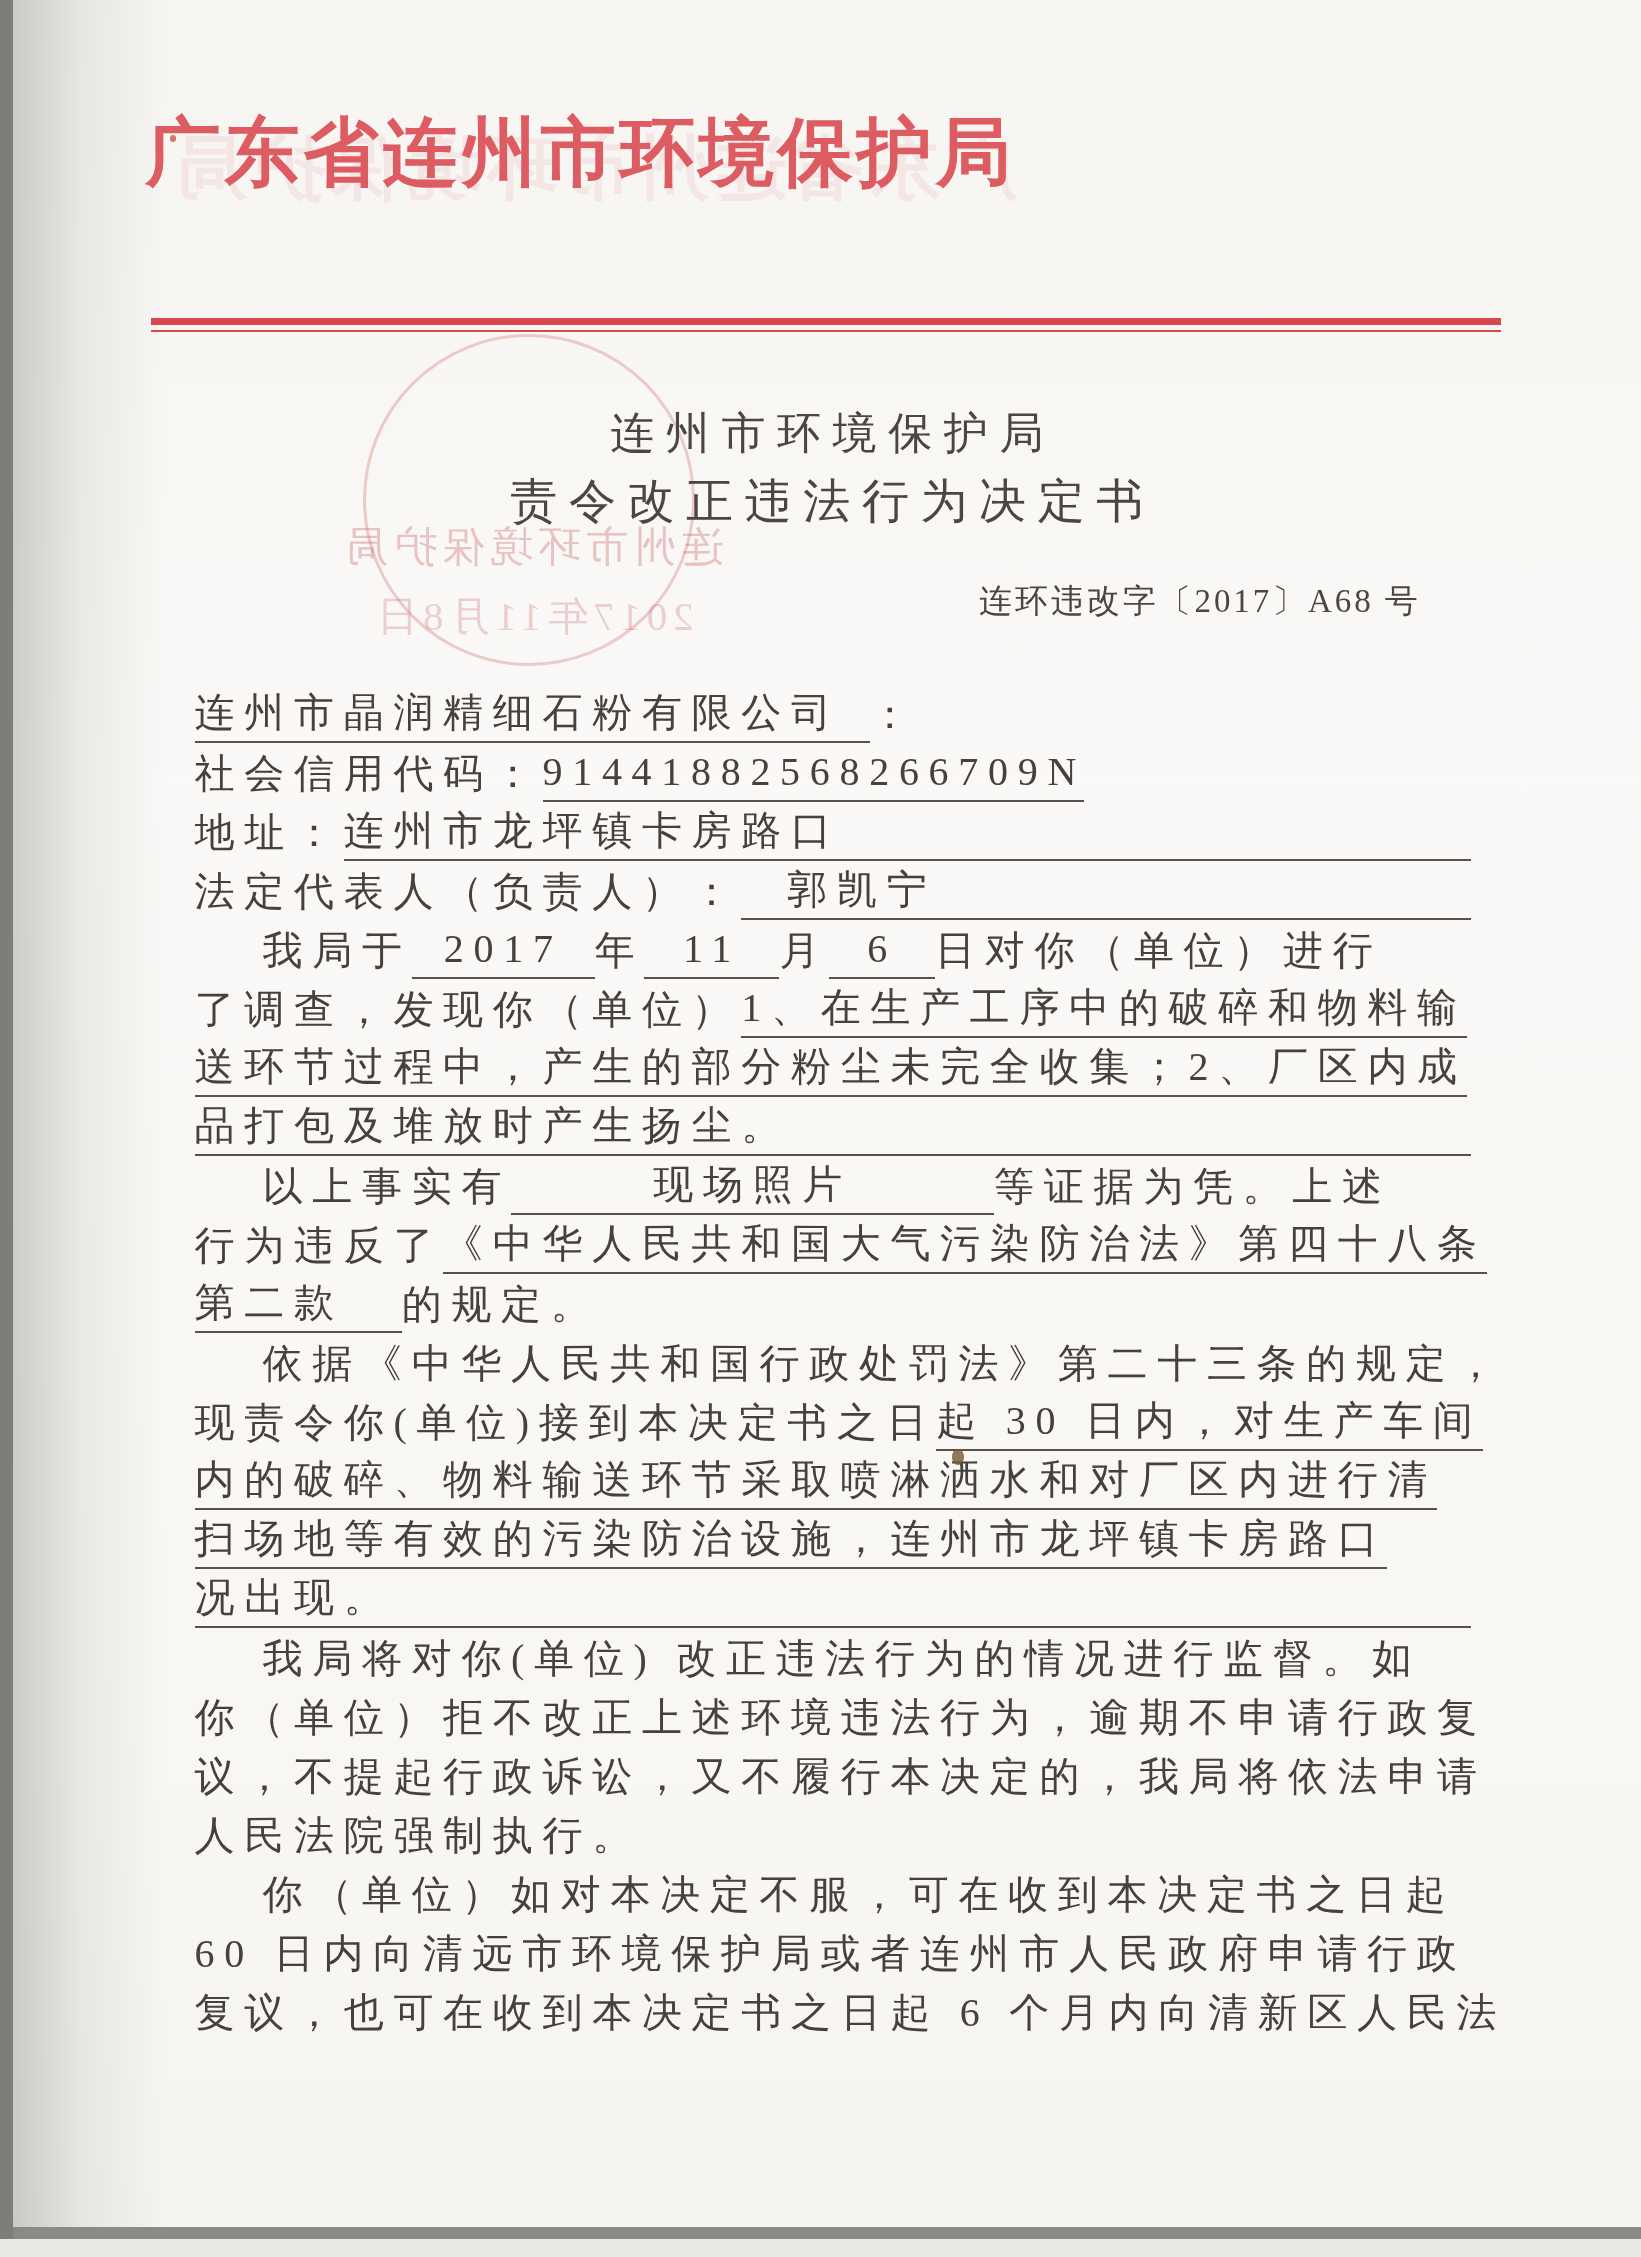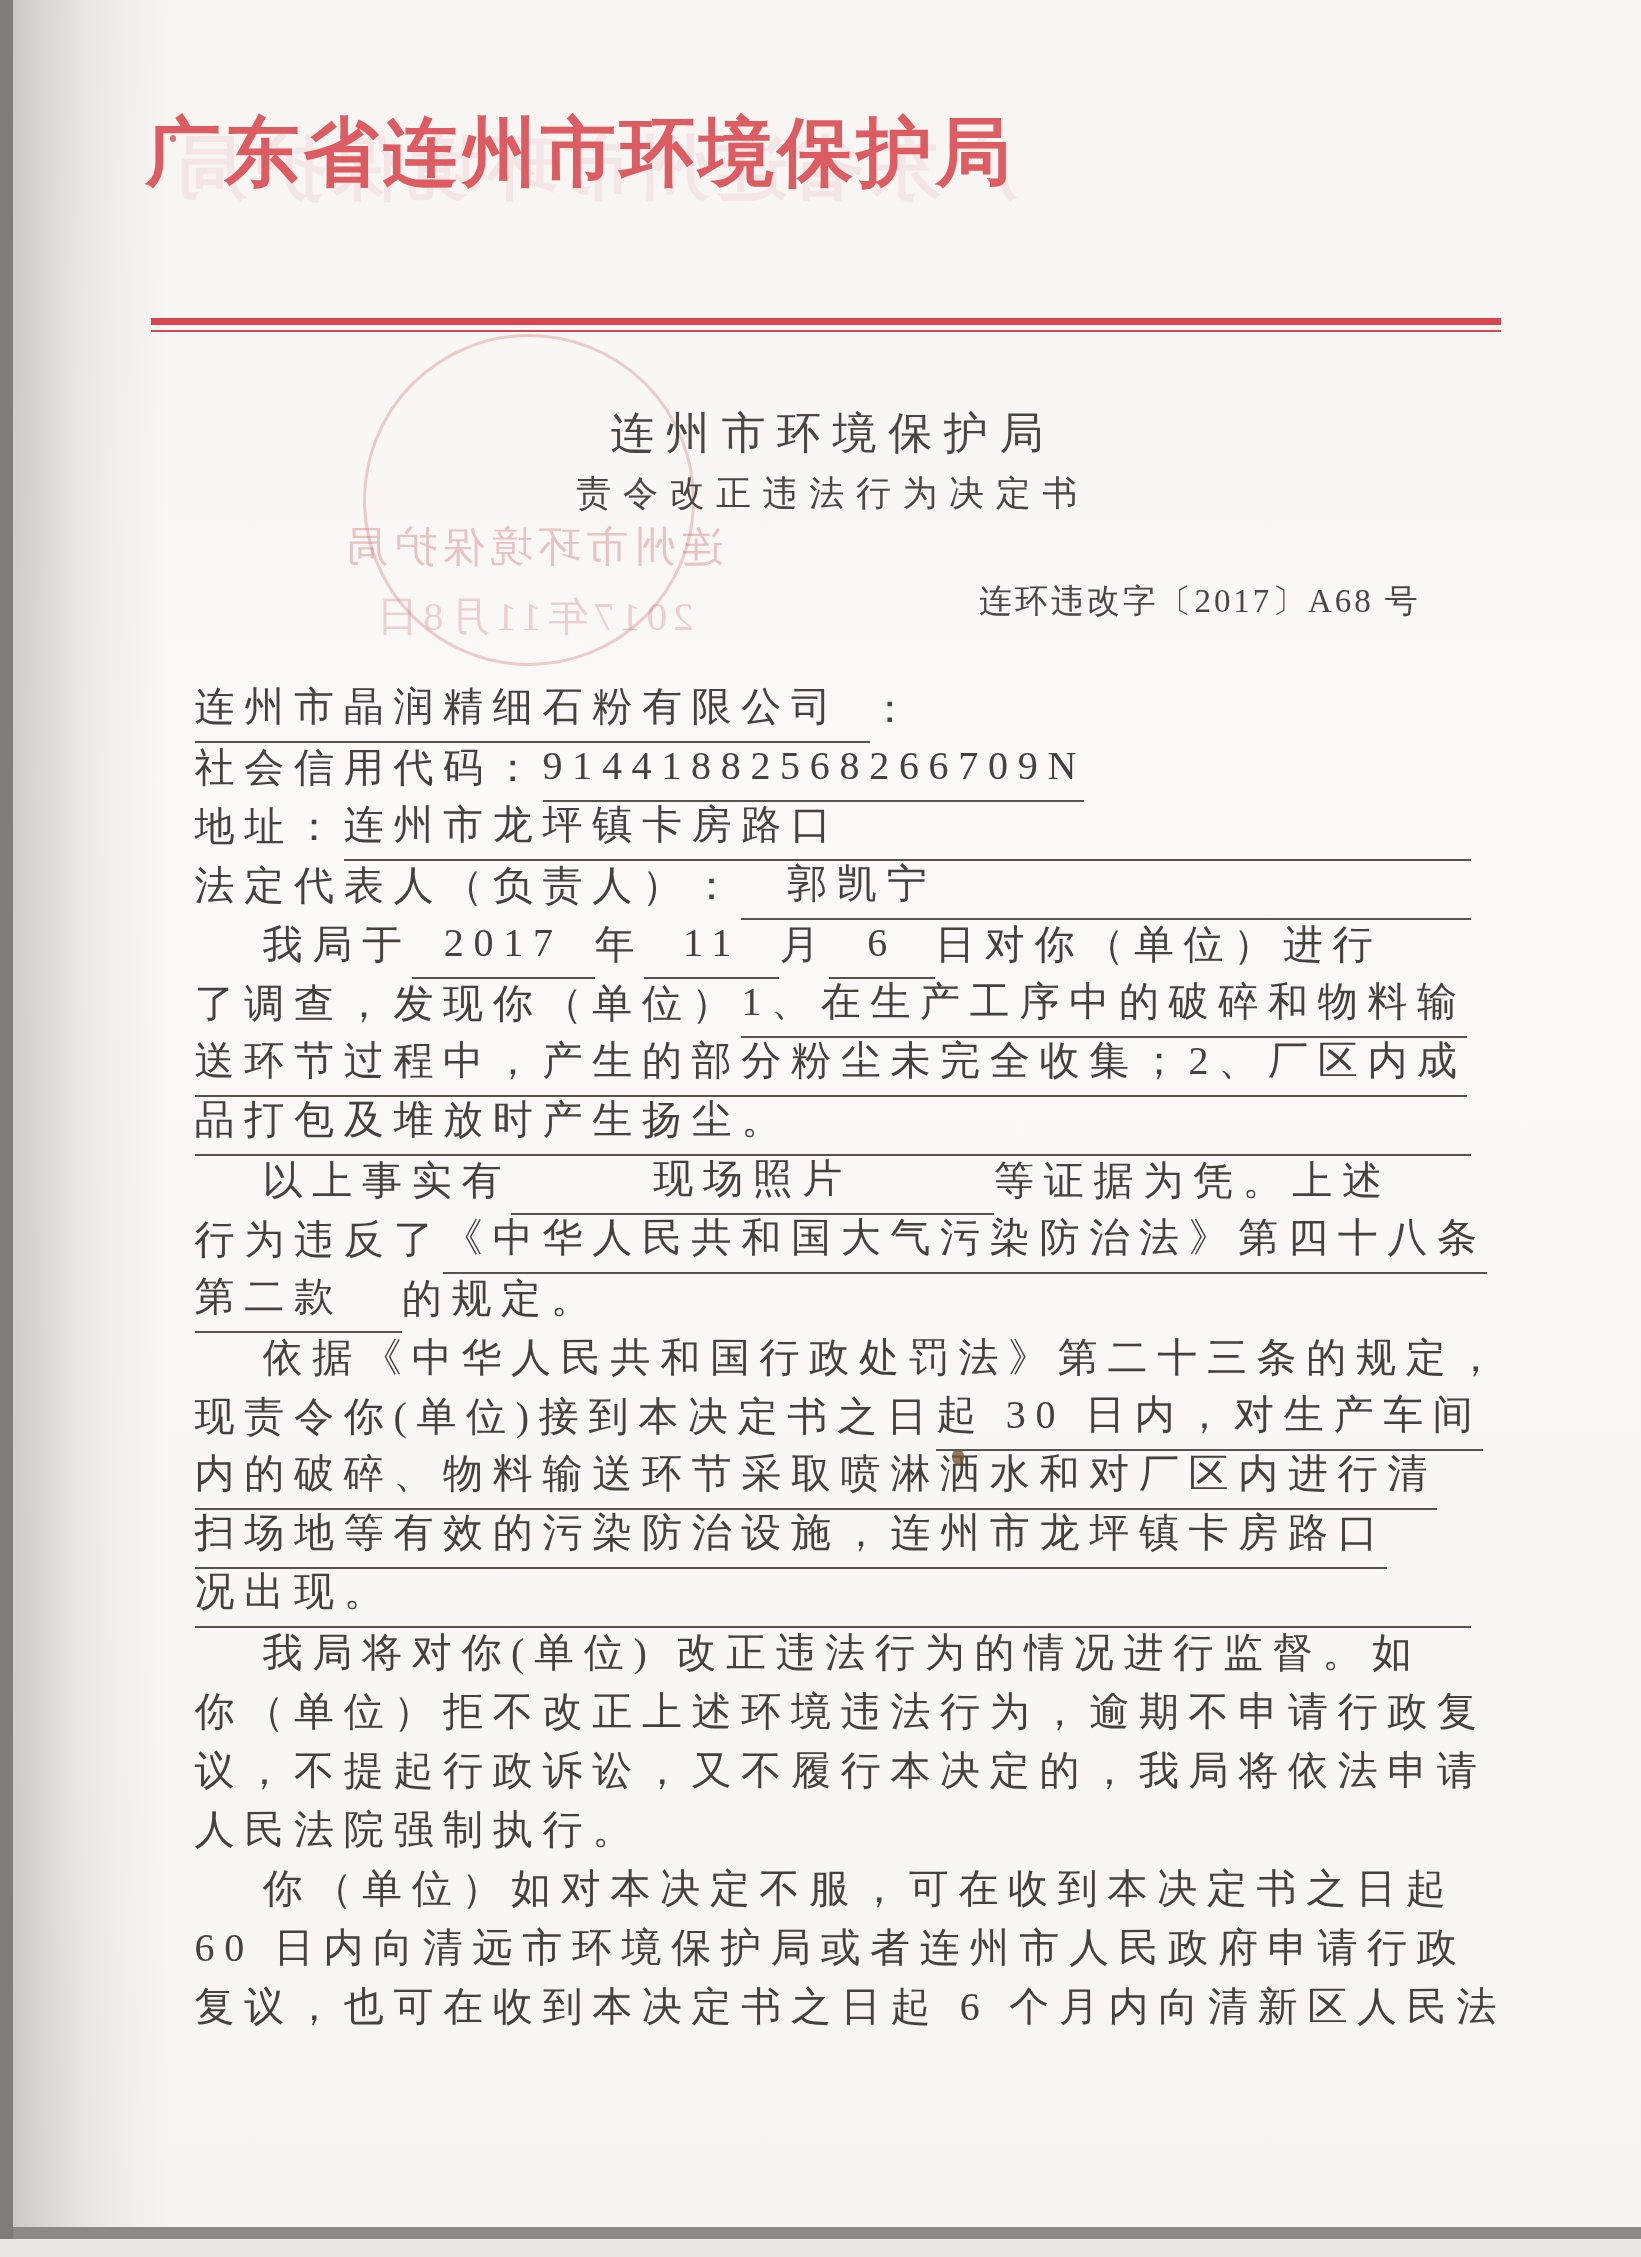--- a/index.html
+++ b/index.html
@@ -35,38 +35,38 @@
     transform:scaleX(-1); text-align:justify; text-align-last:justify; white-space:nowrap;
   }
   .rule { position:absolute; left:138px; top:318px; width:1350px; }
   .rule .r1 { height:6.8px; background:var(--rule-red,#d8474e); }
   .rule .r2 { margin-top:4.8px; height:2.9px; background:var(--rule-red,#d8474e); }
 
   
   .title1 { position:absolute; left:182px; top:404px; width:1276px; text-align:center;
             font-size:44px; letter-spacing:11.6px; color:#4a4642; }
   .title2 { position:absolute; left:182px; top:470px; width:1276px; text-align:center;
-            font-size:35px; letter-spacing:11.6px; color:#4a4642; }
+            font-size:47px; letter-spacing:11.6px; color:#4a4642; }
   .docno  { position:absolute; left:182px; top:566px; width:1276px; box-sizing:border-box;
             text-align:right; padding-right:50px; font-size:33px; letter-spacing:2.9px; color:#4a4642;margin-top:13px; }
 
   
   .seal  { position:absolute; left:350px; top:334px; width:326px; height:326px;
            border:3.9px solid rgba(213,118,118,.35); border-radius:50%; }
   .seal-name { position:absolute; left:285px; top:519px; width:468px; text-align:center;
            transform:scaleX(-1); font-size:42px; letter-spacing:5.8px; color:rgba(203,108,108,.38); white-space:nowrap; }
   .seal-date { position:absolute; left:285px; top:589px; width:468px; text-align:center;
            transform:scaleX(-1); font-size:41px; letter-spacing:5.8px; color:rgba(203,108,108,.30); white-space:nowrap; }
 
   
   .doc-body { position:absolute; left:182px; top:684px; width:1276px;
               color:var(--ink,#45413d); font-size:40px; letter-spacing:9.7px; }
   .bline { display:flex; align-items:flex-end; height:59px; white-space:pre; }
   .bline.indent { padding-left:68px; }
-  .bline span { padding-bottom:12px; line-height:1.1; }
+  .bline span { padding-bottom:6px; line-height:1.1; }
   .bline span.u { border-bottom:2.9px solid #56524c; }
   .bline span.fill { flex:1 1 auto; }
   .bline span.blank { display:inline-block; text-align:center; }
 
   
   .speck-red  { position:absolute; left:157px; top:135px; width:6.8px; height:6.8px;
                 border-radius:50%; background:rgba(198,62,62,.7); }
   .speck-brown{ position:absolute; left:939px; top:1449px; width:12.6px; height:16.4px;
                 border-radius:50%; background:rgba(120,87,52,.8); }
 </style>

